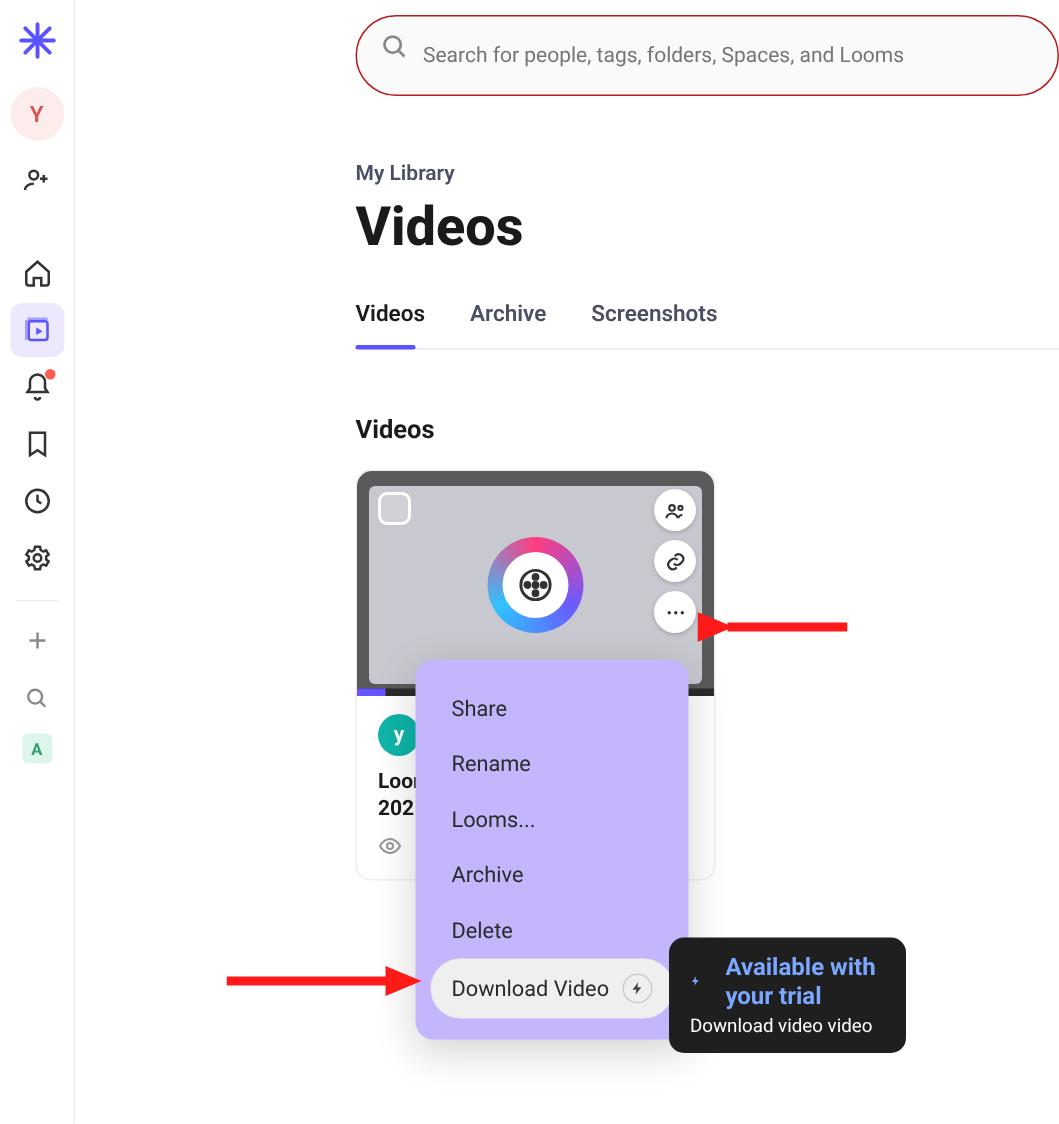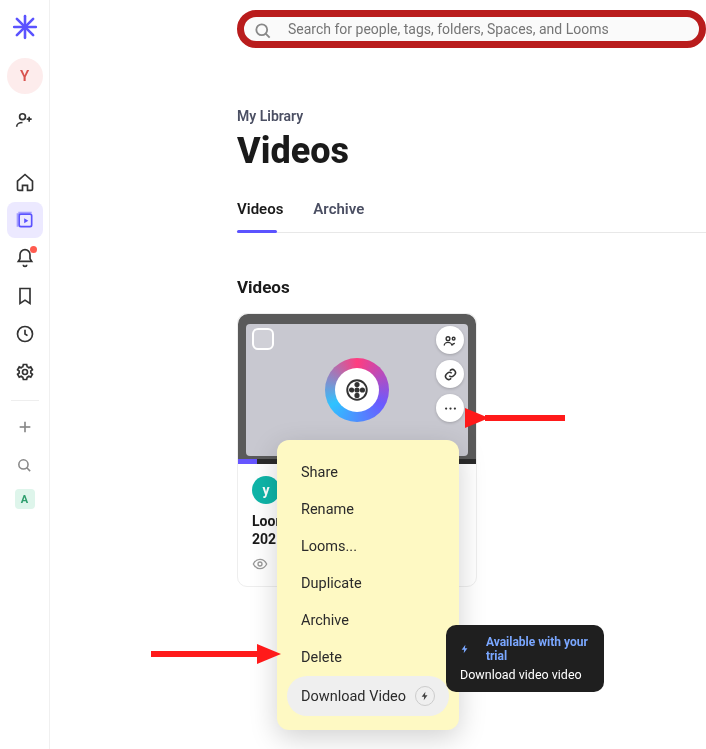--- a/index.html
+++ b/index.html
@@ -8,21 +8,21 @@
   .side-logo { width: 26px; height: 26px; margin-bottom: 18px; display:flex; align-items:center; justify-content:center; }
   .avatar-pill { width: 36px; height: 36px; border-radius: 50%; background: #fdecec; color: #d9534f; display:flex; align-items:center; justify-content:center; font-weight:600; font-size:15px; margin-bottom:8px; cursor:pointer; }
   .side-icon { width: 36px; height: 36px; display:flex; align-items:center; justify-content:center; color:#333; border-radius:8px; cursor:pointer; position:relative; margin-bottom:2px; }
   .side-icon.active { background: #ece9ff; color:#5b53ff; }
   .side-icon .dot { position:absolute; top:6px; right:6px; width:7px; height:7px; background:#ff5b4f; border-radius:50%; }
   .side-sep { width: 28px; height:1px; background:#eee; margin:8px 0; }
   .side-small { width:20px; height:20px; border-radius:4px; background:#def5eb; color:#2f9e6e; font-size:11px; font-weight:700; display:flex; align-items:center; justify-content:center; margin-top:4px; cursor:pointer; }
 
   .main { flex:1; position:relative; padding: 0 0 0 0; }
   .search-wrap { position:absolute; top:10px; left:187px; right:0; height:42px; }
-  .search { width:100%; height:38px; border-radius:28px; border:7px solid #b91c1c; background:#fafafa; padding-left:44px; font-size:14px; color:#666; outline:none; }
+  .search { width:100%; height:54px; border-radius:28px; border:1px solid #b91c1c; background:#fafafa; padding-left:44px; font-size:14px; color:#666; outline:none; }
   .search-icon-box { position:absolute; left:16px; top:11px; color:#888; }
 
   .content { position:absolute; top:108px; left:187px; right:0; }
   .breadcrumb { font-size:14px; font-weight:600; color:#4b4f63; margin-bottom:6px; }
   .page-title { font-size:36px; font-weight:800; color:#1a1a1a; margin-bottom:28px; }
 
   .tabs { display:flex; gap:30px; border-bottom:1px solid #e8e8e8; }
   .tab { padding-bottom:14px; font-size:15px; font-weight:600; color:#4b4f63; cursor:pointer; position:relative; }
   .tab.active { color:#1a1a1a; }
   .tab.active::after { content:""; position:absolute; left:0; right:0; bottom:-1px; height:3px; background:#5b53ff; border-radius:2px; width:40px; }
@@ -37,26 +37,26 @@
   .checkbox { position:absolute; top:14px; left:14px; width:22px; height:22px; border:2px solid #fff; border-radius:6px; background:rgba(255,255,255,.15); cursor:pointer; }
   .thumb-actions { position:absolute; top:12px; right:12px; display:flex; flex-direction:column; gap:6px; }
   .thumb-btn { width:28px; height:28px; border-radius:50%; background:#fff; display:flex; align-items:center; justify-content:center; box-shadow:0 1px 3px rgba(0,0,0,.2); cursor:pointer; color:#333; font-size:14px; font-weight:700; }
   .progress { position:absolute; bottom:0; left:0; right:0; height:5px; background:#2b2b2b; }
   .progress-bar { width:8%; height:100%; background:#6655ff; }
   .card-body { padding:12px 14px 14px; }
   .card-avatar { width:28px; height:28px; border-radius:50%; background:#0fb5a8; color:#fff; font-weight:700; font-size:14px; display:flex; align-items:center; justify-content:center; margin-bottom:8px; }
   .card-title { font-size:14px; font-weight:700; color:#1a1a1a; line-height:1.3; }
   .card-meta { margin-top:8px; display:flex; align-items:center; gap:6px; color:#888; }
 
-  .context-menu { position:absolute; top:440px; left:227px; width:182px; background:#fef9c3; border-radius:12px; box-shadow:0 8px 28px rgba(0,0,0,.18); padding:14px 0; z-index:20; }
+  .context-menu { position:absolute; top:440px; left:227px; width:182px; background:#c4b5fd; border-radius:12px; box-shadow:0 8px 28px rgba(0,0,0,.18); padding:14px 0; z-index:20; }
   .menu-item { padding:10px 24px; font-size:14.5px; color:#2b2b2b; cursor:pointer; display:flex; align-items:center; justify-content:space-between; }
   .menu-item.highlight { background:#efefef; border-radius:20px; margin:0 10px; padding:10px 14px; }
   .bolt-badge { width:20px; height:20px; border-radius:50%; border:1px solid #ccc; display:flex; align-items:center; justify-content:center; color:#444; font-size:11px; }
   .tooltip { position:absolute; top:625px; left:396px; background:#1f1f1f; color:#fff; border-radius:10px; padding:10px 14px; font-size:12.5px; width:158px; z-index:25; }
-  .tooltip-head { color:#7aa7ff; font-weight:700; display:flex; align-items:center; gap:16px; margin-bottom:4px; font-size:12px; }
+  .tooltip-head { color:#7aa7ff; font-weight:700; display:flex; align-items:center; gap:16px; margin-bottom:4px; font-size:16px; }
   .arrow-r { position:absolute; z-index:30; }
   .arrow-r svg { display:block; }
 </style>
 </head>
 <body>
 
 <div class="sidebar">
   <div class="side-logo">
     <svg width="26" height="26" viewBox="0 0 24 24">
         <g stroke="#5b53ff" stroke-width="2.4" stroke-linecap="round">
@@ -139,20 +139,21 @@
     <input class="search" placeholder="Search for people, tags, folders, Spaces, and Looms" style="">
   </div>
 
   <div class="content">
     <div class="breadcrumb">My Library</div>
     <div class="page-title">Videos</div>
 
     <div class="tabs">
       <div class="tab active">Videos</div>
       <div class="tab">Archive</div>
+      <div class="tab">Screenshots</div>
     </div>
 
     <div class="section-title">Videos</div>
 
     <div class="card">
       <div class="thumb">
         <div class="thumb-inner">
           <div class="reel">
             <div class="reel-in">
               <svg width="26" height="26" viewBox="0 0 24 24" fill="none" stroke="#333" stroke-width="1.8">
@@ -206,21 +207,20 @@
             </svg>
         </div>
       </div>
     </div>
   </div>
 
   <div class="context-menu">
     <div class="menu-item">Share</div>
     <div class="menu-item">Rename</div>
     <div class="menu-item">Looms...</div>
-    <div class="menu-item">Duplicate</div>
     <div class="menu-item">Archive</div>
     <div class="menu-item">Delete</div>
     <div class="menu-item highlight">
       <span>Download Video</span>
       <span class="bolt-badge">
         <svg width="10" height="10" viewBox="0 0 24 24" fill="currentColor">
             <path d="M13 2L4 14h6l-1 8 9-12h-6z"></path>
           </svg>
       </span>
     </div>

